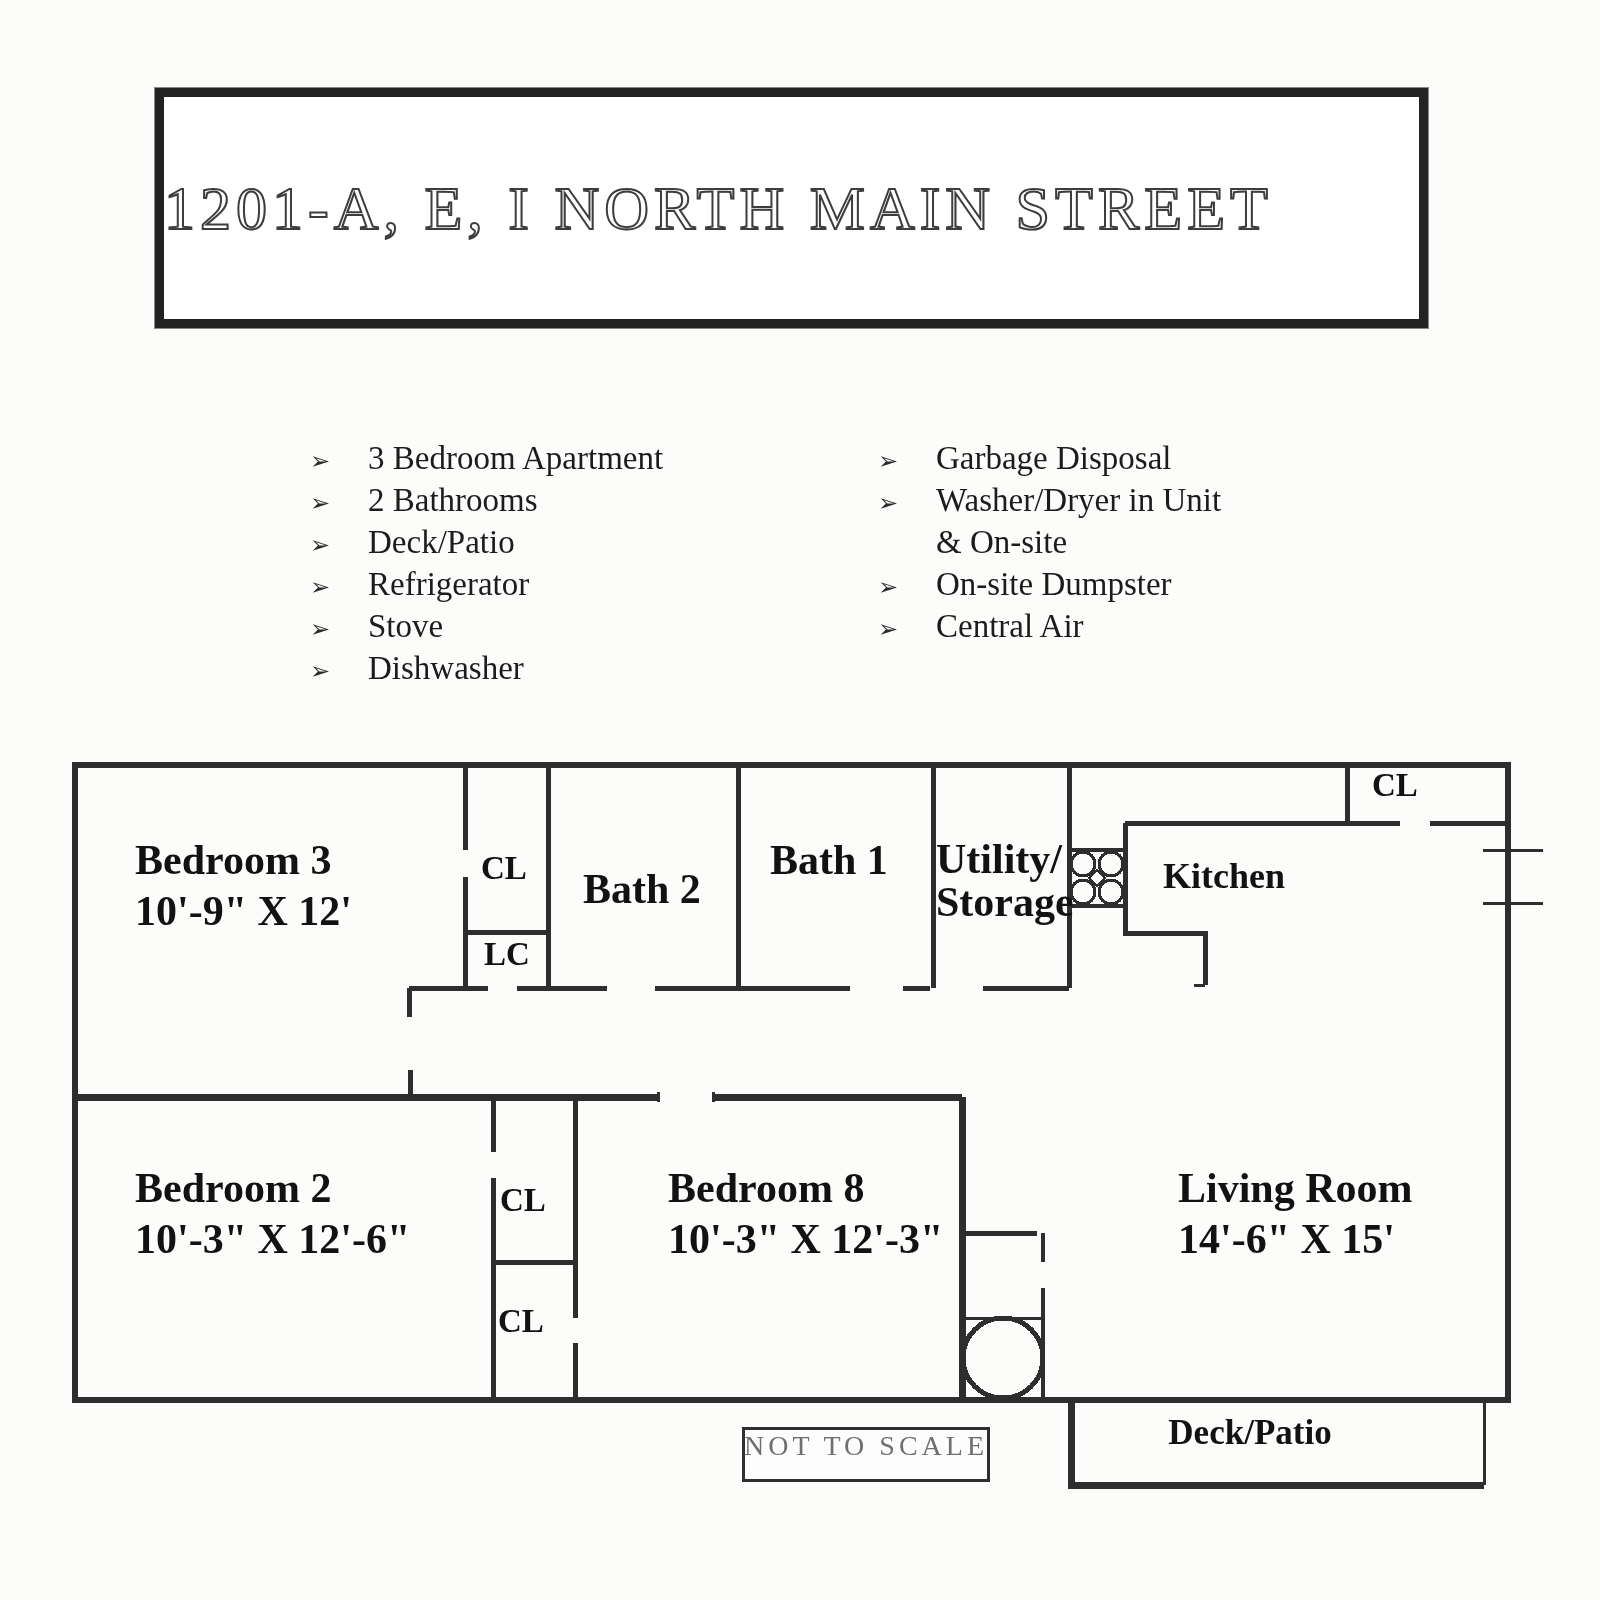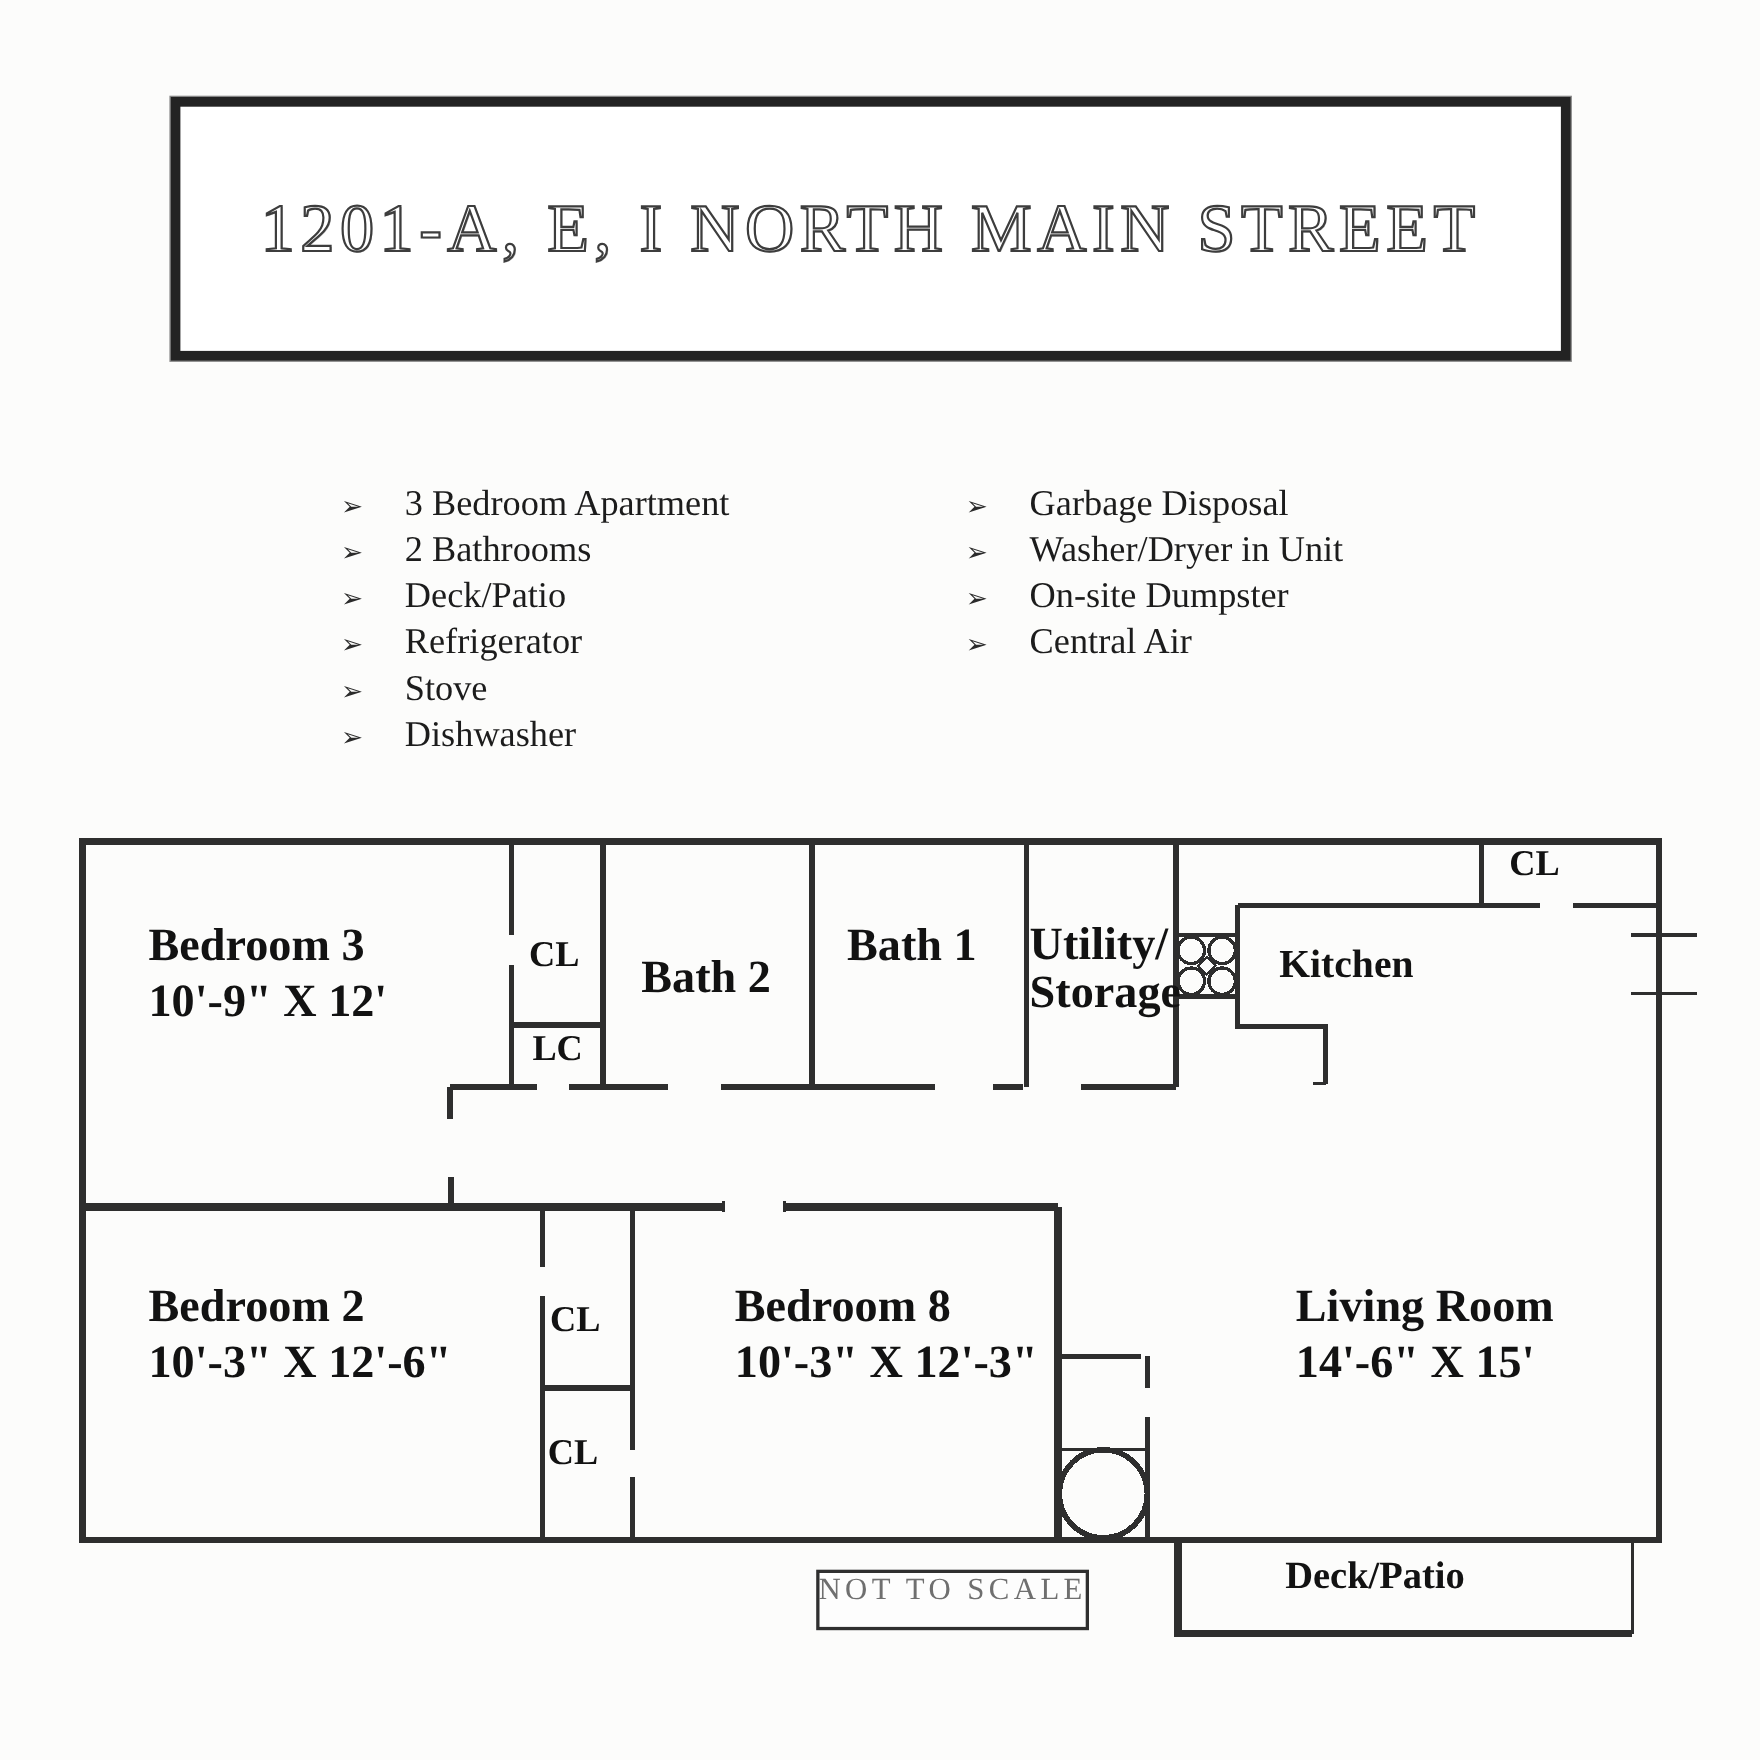--- a/index.html
+++ b/index.html
@@ -6,21 +6,21 @@
   body{
     width:1600px;height:1600px;position:relative;
     background:#fcfcfb;
     font-family:"Liberation Serif", serif;
     overflow:hidden;
   }
   .title-box{
     position:absolute;left:155px;top:88px;width:1255px;height:222px;
     border:9px solid #232323;background:#fff;
     box-shadow:0 0 0 1px #888;
-    display:flex;align-items:center;justify-content:center;
+    display:flex;align-items:center;
   }
   .title-text{
     font-size:62px;letter-spacing:5px;white-space:nowrap;
     color:#6a6a6a;
     -webkit-text-fill-color:#ffffff;
     -webkit-text-stroke:2px #3d3d3d;
     text-shadow:1px 1px 0 #bbb;
   }
   .features{position:absolute;top:440px;left:0;width:1600px;}
   .fcol{position:absolute;top:0;}
@@ -93,20 +93,24 @@
   </div>
   <div class="fcol right">
     <div class="frow">
         <span class="fbullet">➢</span>
         <span class="ftext">Garbage Disposal</span>
       </div>
     <div class="frow">
         <span class="fbullet">➢</span>
         <span class="ftext">Washer/Dryer in Unit</span>
       </div>
+    <div class="frow cont">
+        <span class="fbullet">➢</span>
+        <span class="ftext">&amp; On-site</span>
+      </div>
     <div class="frow">
         <span class="fbullet">➢</span>
         <span class="ftext">On-site Dumpster</span>
       </div>
     <div class="frow">
         <span class="fbullet">➢</span>
         <span class="ftext">Central Air</span>
       </div>
   </div>
 </div>

